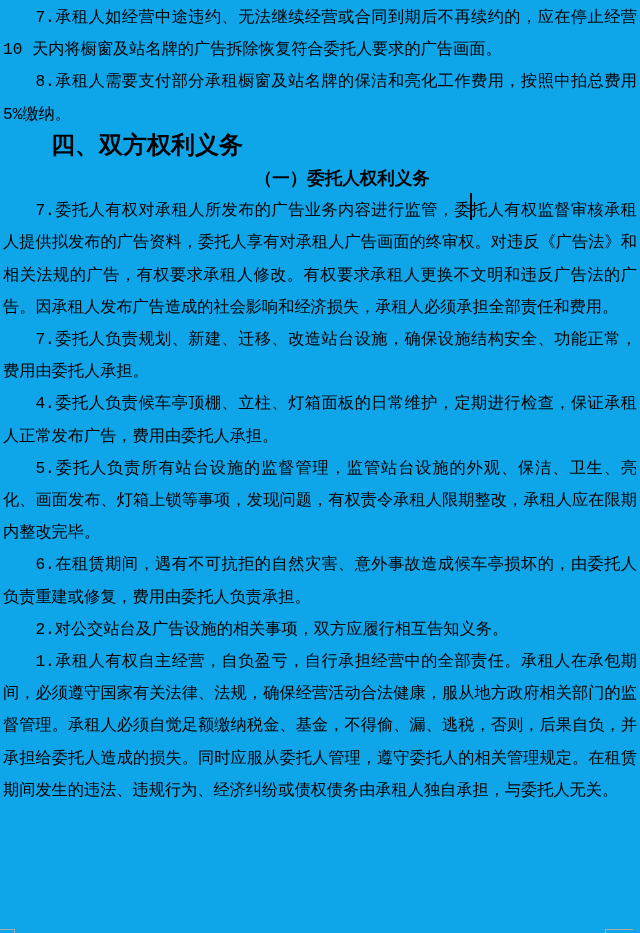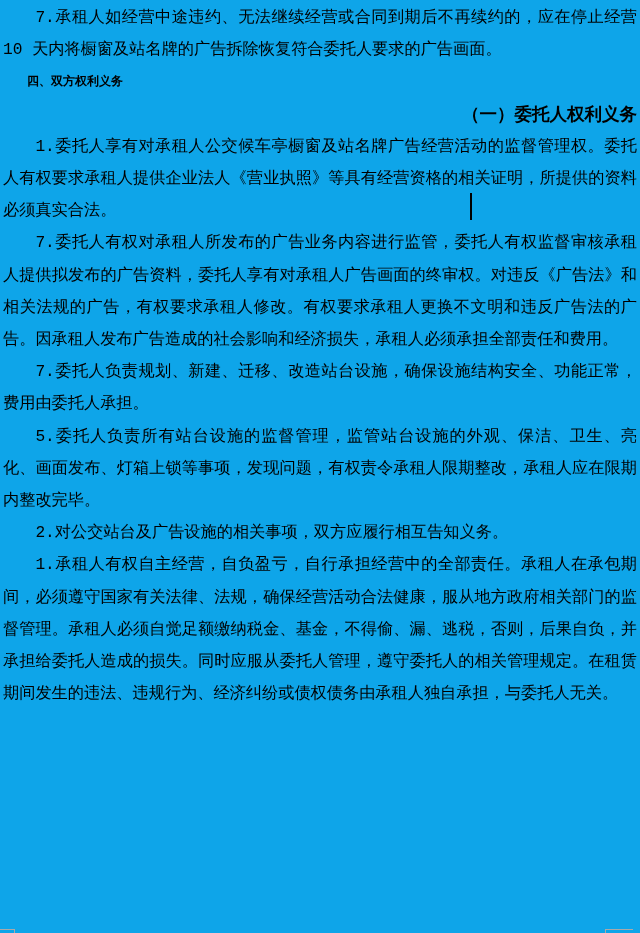--- a/index.html
+++ b/index.html
@@ -25,31 +25,31 @@
     line-height: 32.2px;
     text-align: justify;
   }
   .content p {
     margin: 0;
     padding: 0;
     text-indent: 2em;
   }
   .content p.heading1 {
     font-weight: 700;
-    font-size: 12px;
+    font-size: 24px;
     line-height: 32.2px;
     text-indent: 2em;
     text-align: left;
   }
   .content p.heading2 {
     font-weight: 700;
     font-size: 17.5px;
     line-height: 32.2px;
     text-indent: 2.55em;
-    text-align: right;
+    text-align: center;
   }
   .text-cursor {
     position: absolute;
     left: 470px;
     top: 193px;
     width: 2px;
     height: 27px;
     background: #000000;
   }
   .mark {
@@ -69,25 +69,27 @@
     border-top: 1px solid #a9a9a9;
     border-left: 1px solid #a9a9a9;
   }
 </style>
 </head>
 <body>
 
 <div class="page">
   <div id="content" class="content">
       <p class="body">7.承租人如经营中途违约、无法继续经营或合同到期后不再续约的，应在停止经营 10 天内将橱窗及站名牌的广告拆除恢复符合委托人要求的广告画面。</p>
+      <p class="body">8.承租人需要支付部分承租橱窗及站名牌的保洁和亮化工作费用，按照中拍总费用5%缴纳。</p>
       <p class="heading1">四、双方权利义务</p>
       <p class="heading2">（一）委托人权利义务</p>
-      <p class="body">1.委托人享有对承租人公交候车亭橱窗及站名牌广告经营活动的监督管理权。委托人有权要求承租人提供企业法人《营业执照》等具有经营资格的相关证明，所提供的资料必须真实合法。</p>
       <p class="body">7.委托人有权对承租人所发布的广告业务内容进行监管，委托人有权监督审核承租人提供拟发布的广告资料，委托人享有对承租人广告画面的终审权。对违反《广告法》和相关法规的广告，有权要求承租人修改。有权要求承租人更换不文明和违反广告法的广告。因承租人发布广告造成的社会影响和经济损失，承租人必须承担全部责任和费用。</p>
       <p class="body">7.委托人负责规划、新建、迁移、改造站台设施，确保设施结构安全、功能正常，费用由委托人承担。</p>
+      <p class="body">4.委托人负责候车亭顶棚、立柱、灯箱面板的日常维护，定期进行检查，保证承租人正常发布广告，费用由委托人承担。</p>
       <p class="body">5.委托人负责所有站台设施的监督管理，监管站台设施的外观、保洁、卫生、亮化、画面发布、灯箱上锁等事项，发现问题，有权责令承租人限期整改，承租人应在限期内整改完毕。</p>
+      <p class="body">6.在租赁期间，遇有不可抗拒的自然灾害、意外事故造成候车亭损坏的，由委托人负责重建或修复，费用由委托人负责承担。</p>
       <p class="body">2.对公交站台及广告设施的相关事项，双方应履行相互告知义务。</p>
       <p class="body">1.承租人有权自主经营，自负盈亏，自行承担经营中的全部责任。承租人在承包期间，必须遵守国家有关法律、法规，确保经营活动合法健康，服从地方政府相关部门的监督管理。承租人必须自觉足额缴纳税金、基金，不得偷、漏、逃税，否则，后果自负，并承担给委托人造成的损失。同时应服从委托人管理，遵守委托人的相关管理规定。在租赁期间发生的违法、违规行为、经济纠纷或债权债务由承租人独自承担，与委托人无关。</p>
     </div>
   <div class="text-cursor"></div>
   <div class="mark mark-left"></div>
   <div class="mark mark-right"></div>
 </div>
 
 </body></html>

